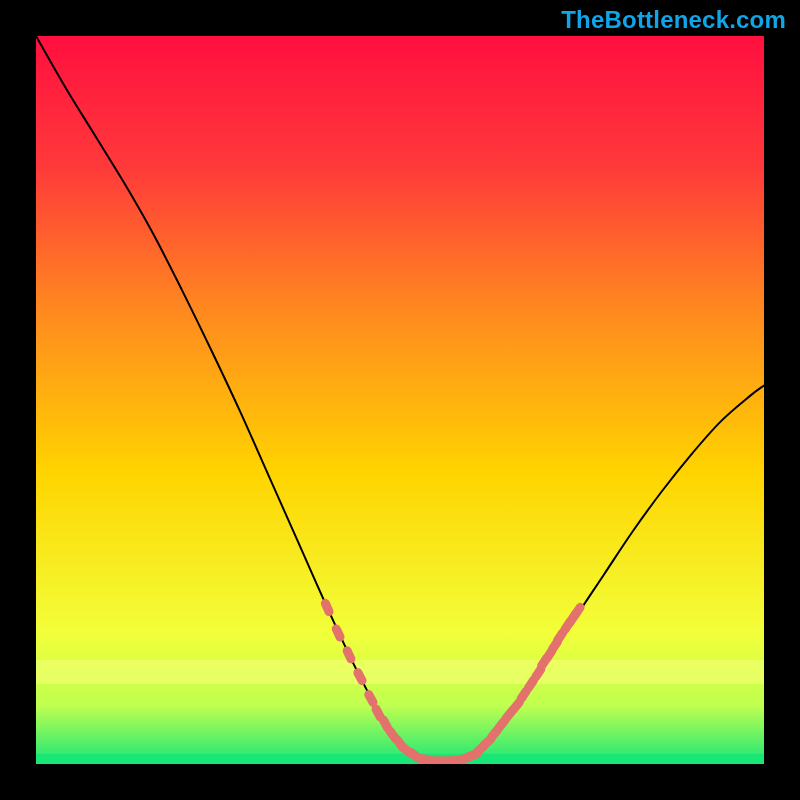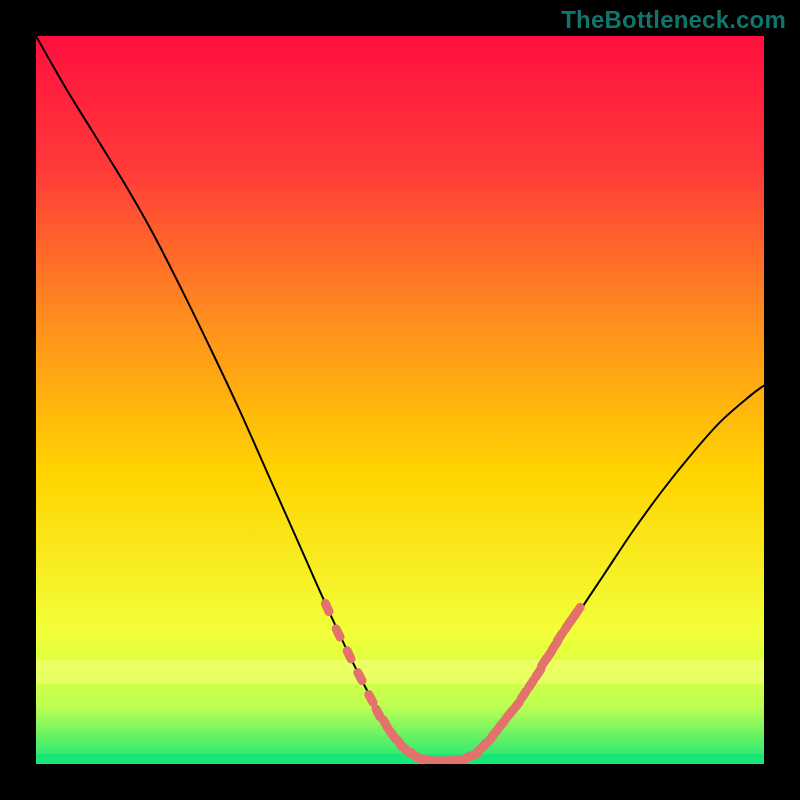--- a/index.html
+++ b/index.html
@@ -10,21 +10,21 @@
     height: 800px;
     background: #000;
   }
   .watermark {
     position: absolute;
     top: 6px;
     right: 14px;
     font-family: Arial, Helvetica, sans-serif;
     font-size: 24px;
     font-weight: 600;
-    color: #0f766e;
+    color: #0ea5e9;
     letter-spacing: 0.2px;
     z-index: 10;
   }
   .plot-wrap {
     position: absolute;
     left: 36px;
     top: 36px;
     width: 728px;    
     height: 728px;
     background: #000;

